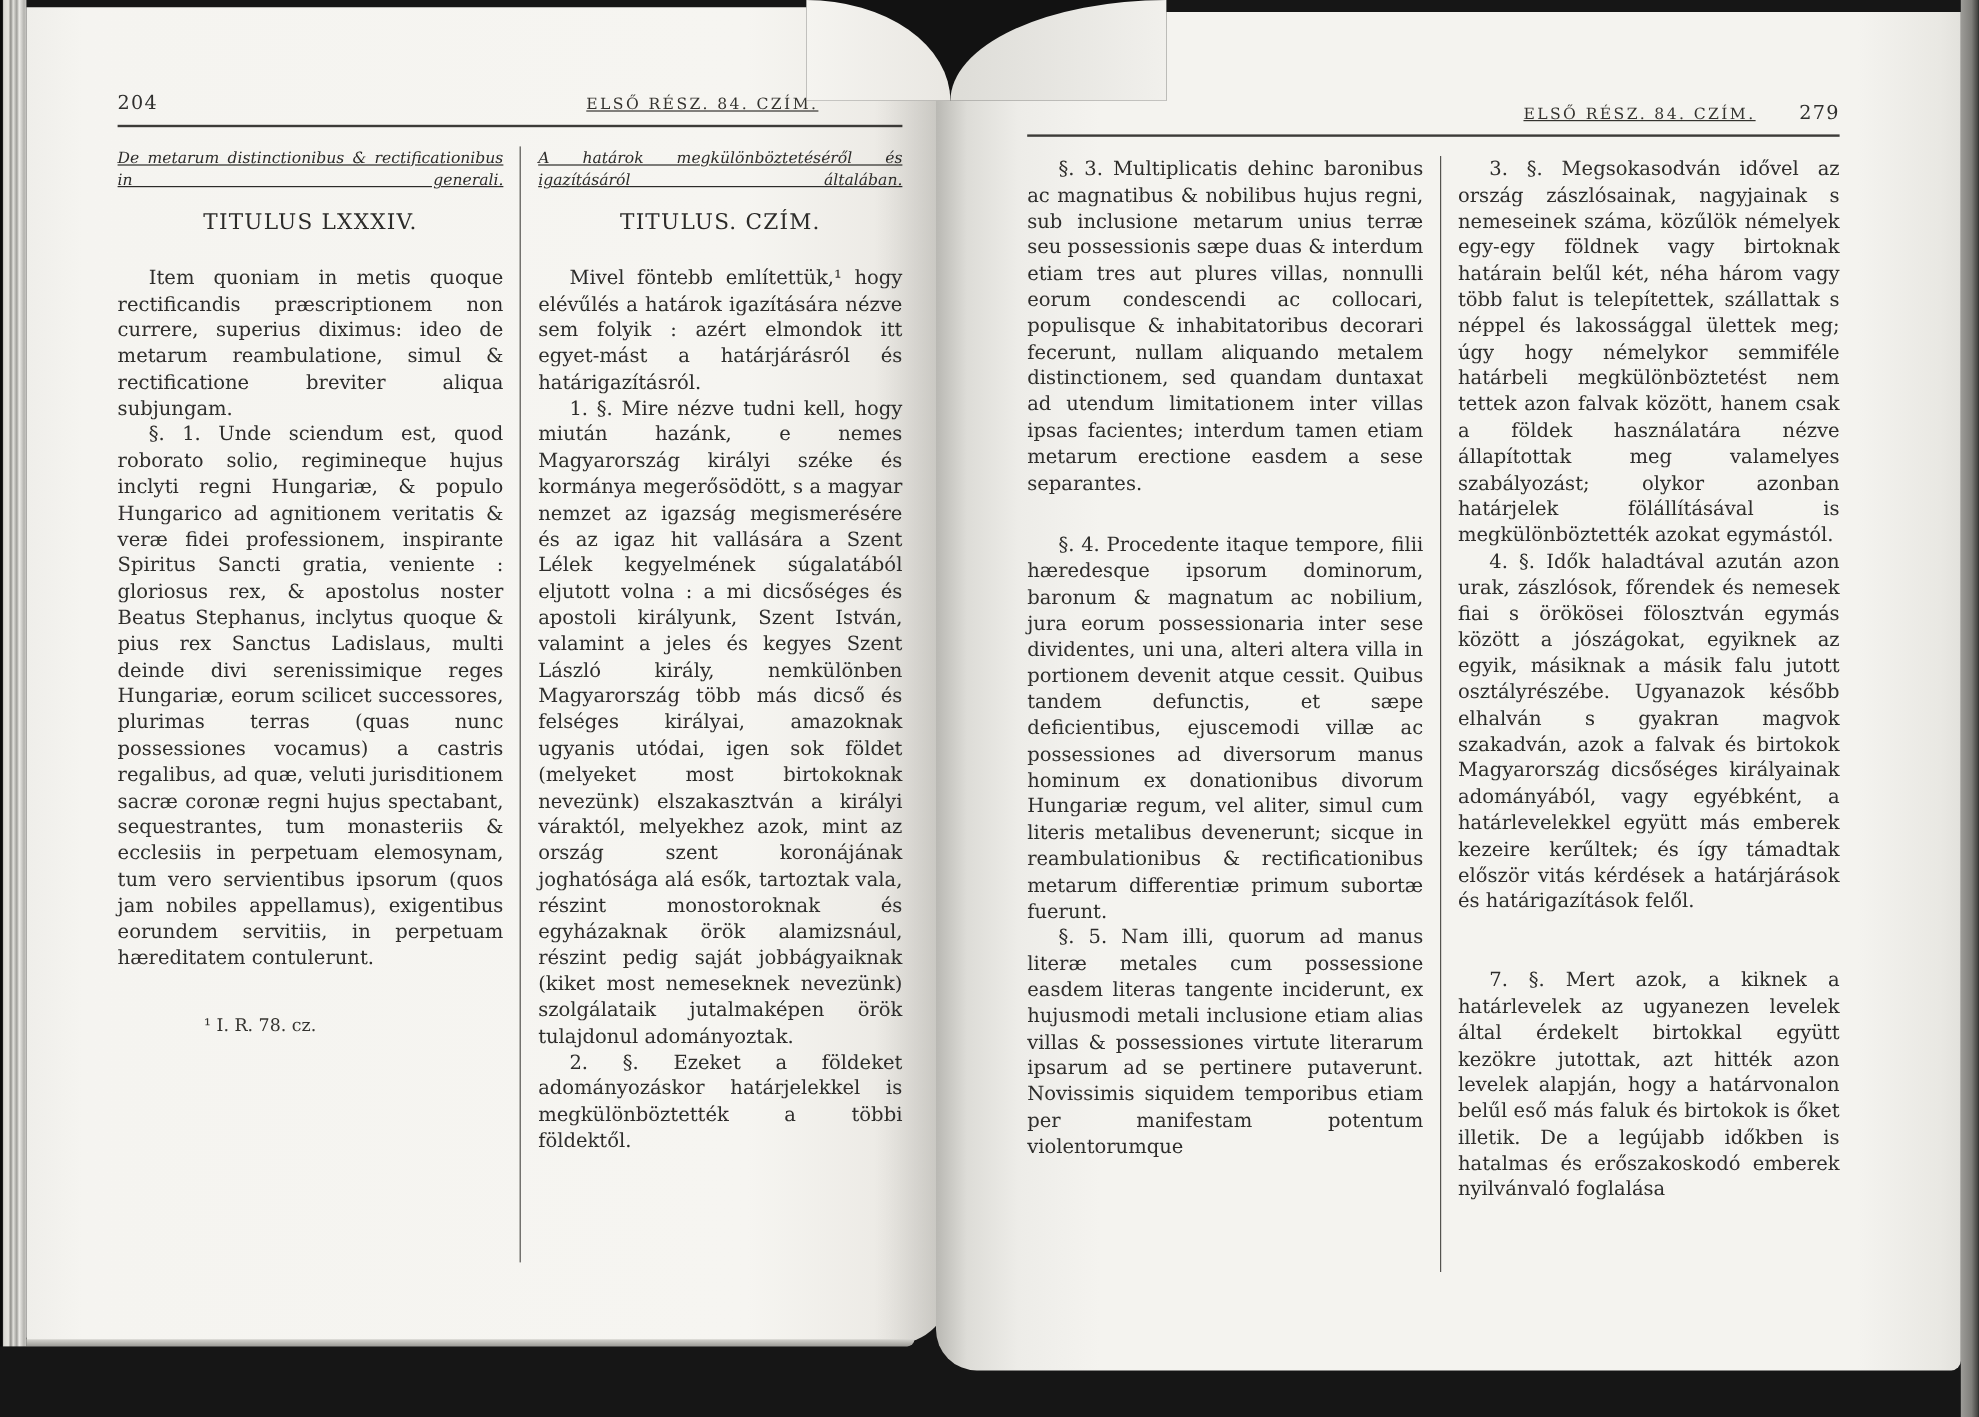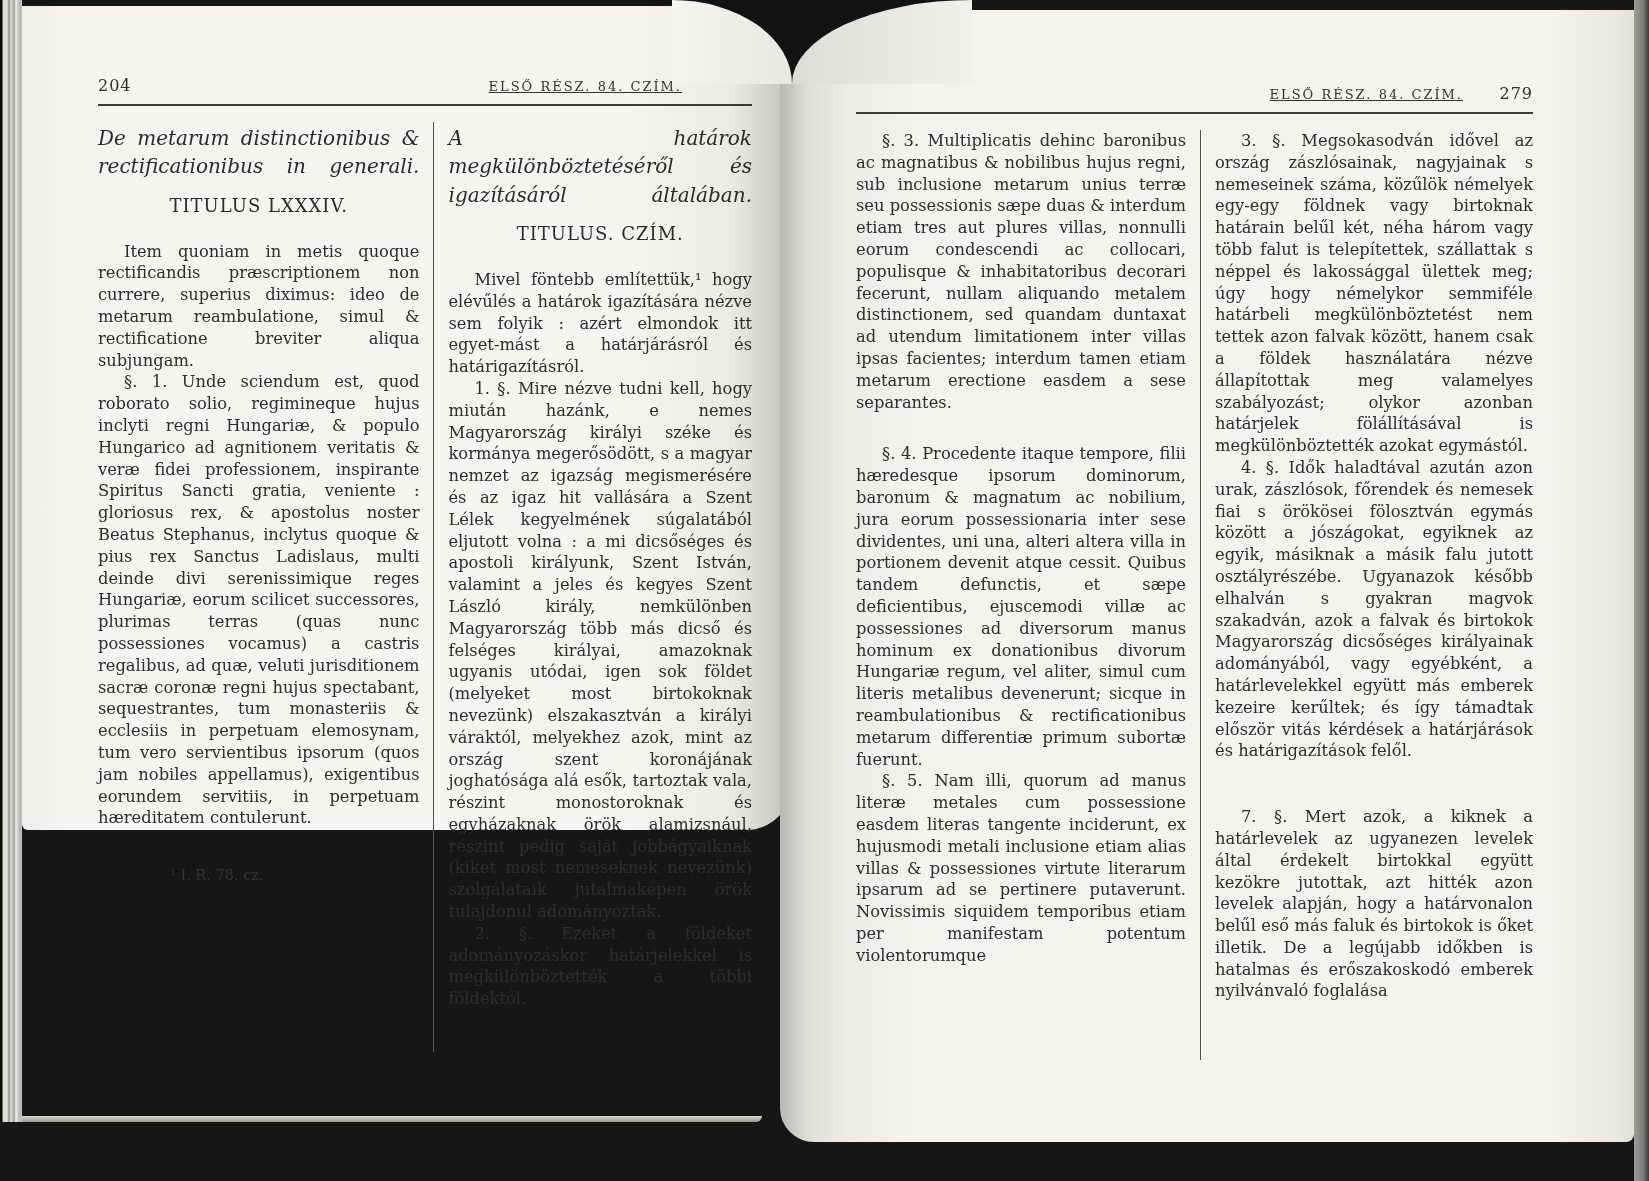--- a/index.html
+++ b/index.html
@@ -4,21 +4,21 @@
 <style>
   html,body{margin:0;padding:0;}
   body{
     width:1649px;height:1181px;position:relative;overflow:hidden;
     background:#161616;
     font-family:"DejaVu Serif","Liberation Serif",serif;
   }
   
   .page{position:absolute;color:#2e2d2b;}
   .page-left{
-    left:22px;top:6px;width:770px;height:824px;
+    left:22px;top:6px;width:770px;height:1114px;
     background:linear-gradient(90deg,#efeeea 0,#f5f4f0 6%,#f6f5f1 78%,#eceae5 93%,#dddbd5 100%);
     border-bottom-right-radius:46px;border-bottom-left-radius:6px;
   }
   .page-right{
     left:780px;top:10px;width:854px;height:1132px;
     background:linear-gradient(90deg,#b9b8b3 0,#dddcd7 3%,#edece8 8%,#f4f3ef 16%,#f4f3ef 90%,#e9e8e3 98%,#e2e1dc 100%);
     border-bottom-left-radius:34px;border-bottom-right-radius:8px;
   }
   .page-inner{padding:70px 40px 0 76px;}
   .page-right .page-inner{padding:74px 101px 0 76px;}
@@ -62,23 +62,23 @@
   
   .columns{display:flex;align-items:stretch;min-height:930px;}
   .col{font-size:16.3px;line-height:21.8px;text-align:justify;}
   .col-divider{width:1px;background:#54534f;margin:0 14px;}
   .page-left  .col-a{width:322px;}
   .page-left  .col-b{width:304px;}
   .page-right .col-a{width:330px;}
   .page-right .col-b{width:318px;}
 
   .col-title{
-    font-style:italic;font-size:20px;line-height:1.42;
+    font-style:italic;font-size:13px;line-height:1.42;
     text-align:justify;text-align-last:justify;
-    margin:2px 0 14px 0;color:#2c2b29;
+    margin:2px 0 14px 0;color:#2c2b29;text-decoration:underline;
   }
   .col-heading{text-align:center;font-size:18px;letter-spacing:1px;margin:8px 0 24px 0;color:#2c2b29;}
 
   .para-list .para{margin:0;text-indent:26px;}
   #p204-latin .para:nth-child(3){margin-top:56px;}
   #p205-latin .para:nth-child(2){margin-top:30px;}
   #p205-hu    .para:nth-child(3){margin-top:44px;}
 
   .footnote{margin-top:36px;font-size:14.5px;text-indent:72px;text-align:left;color:#34332f;}
 

